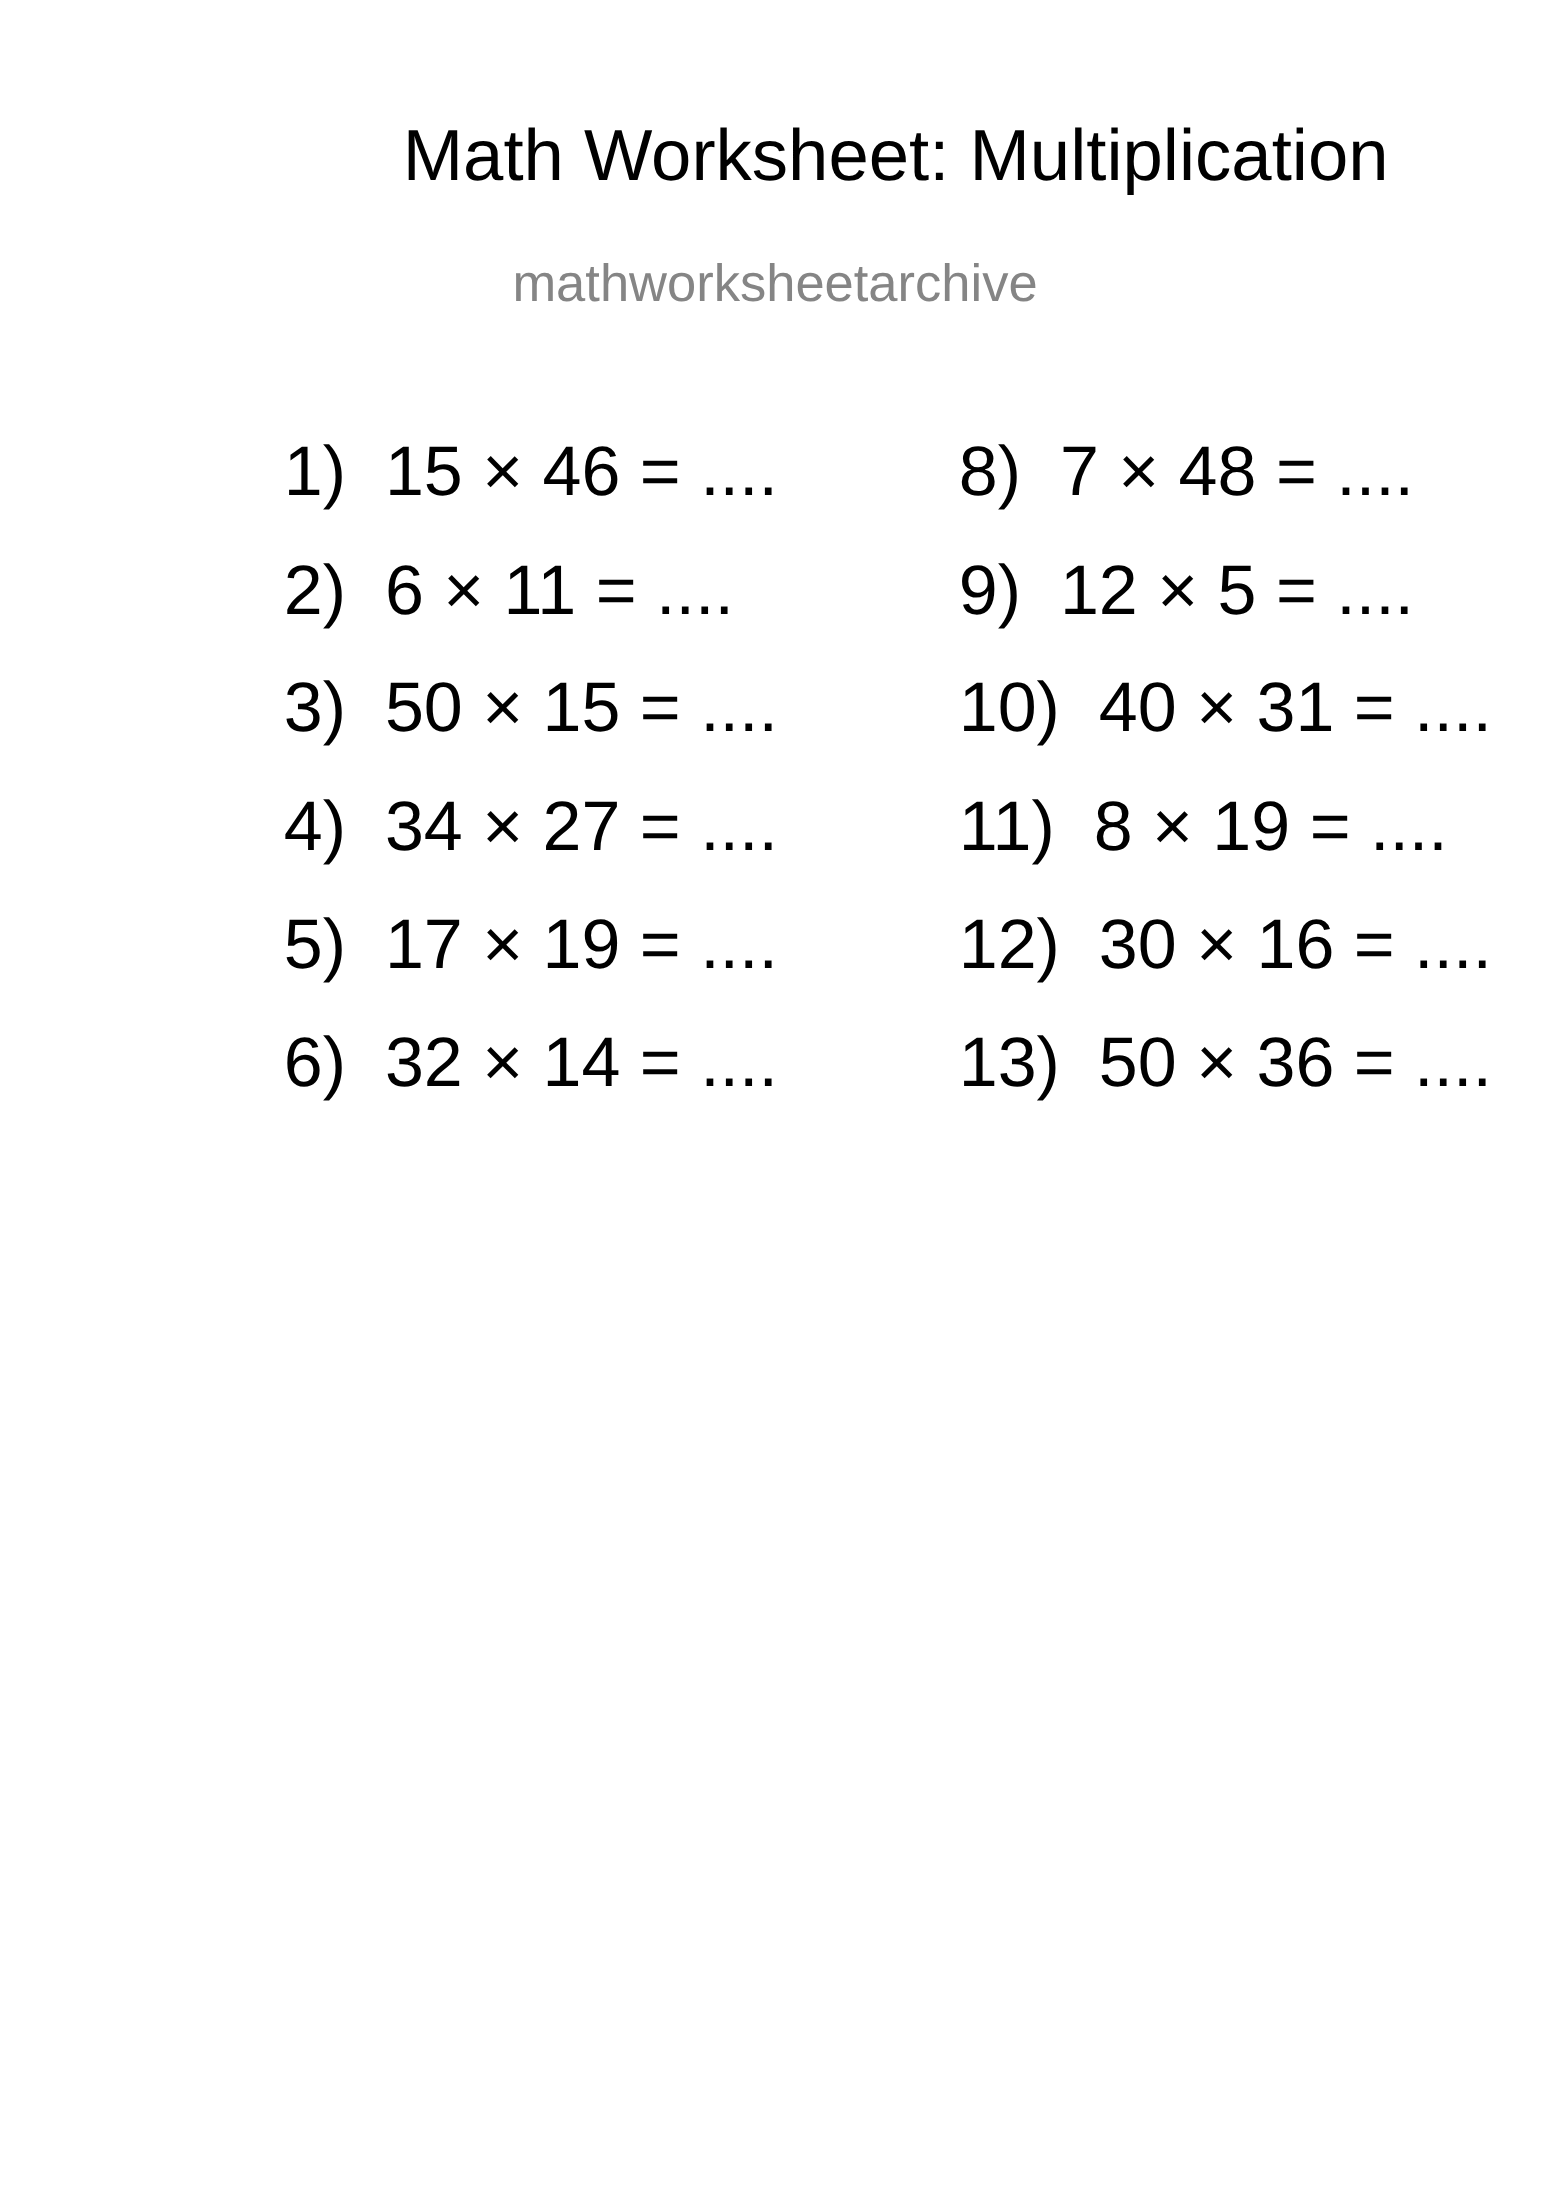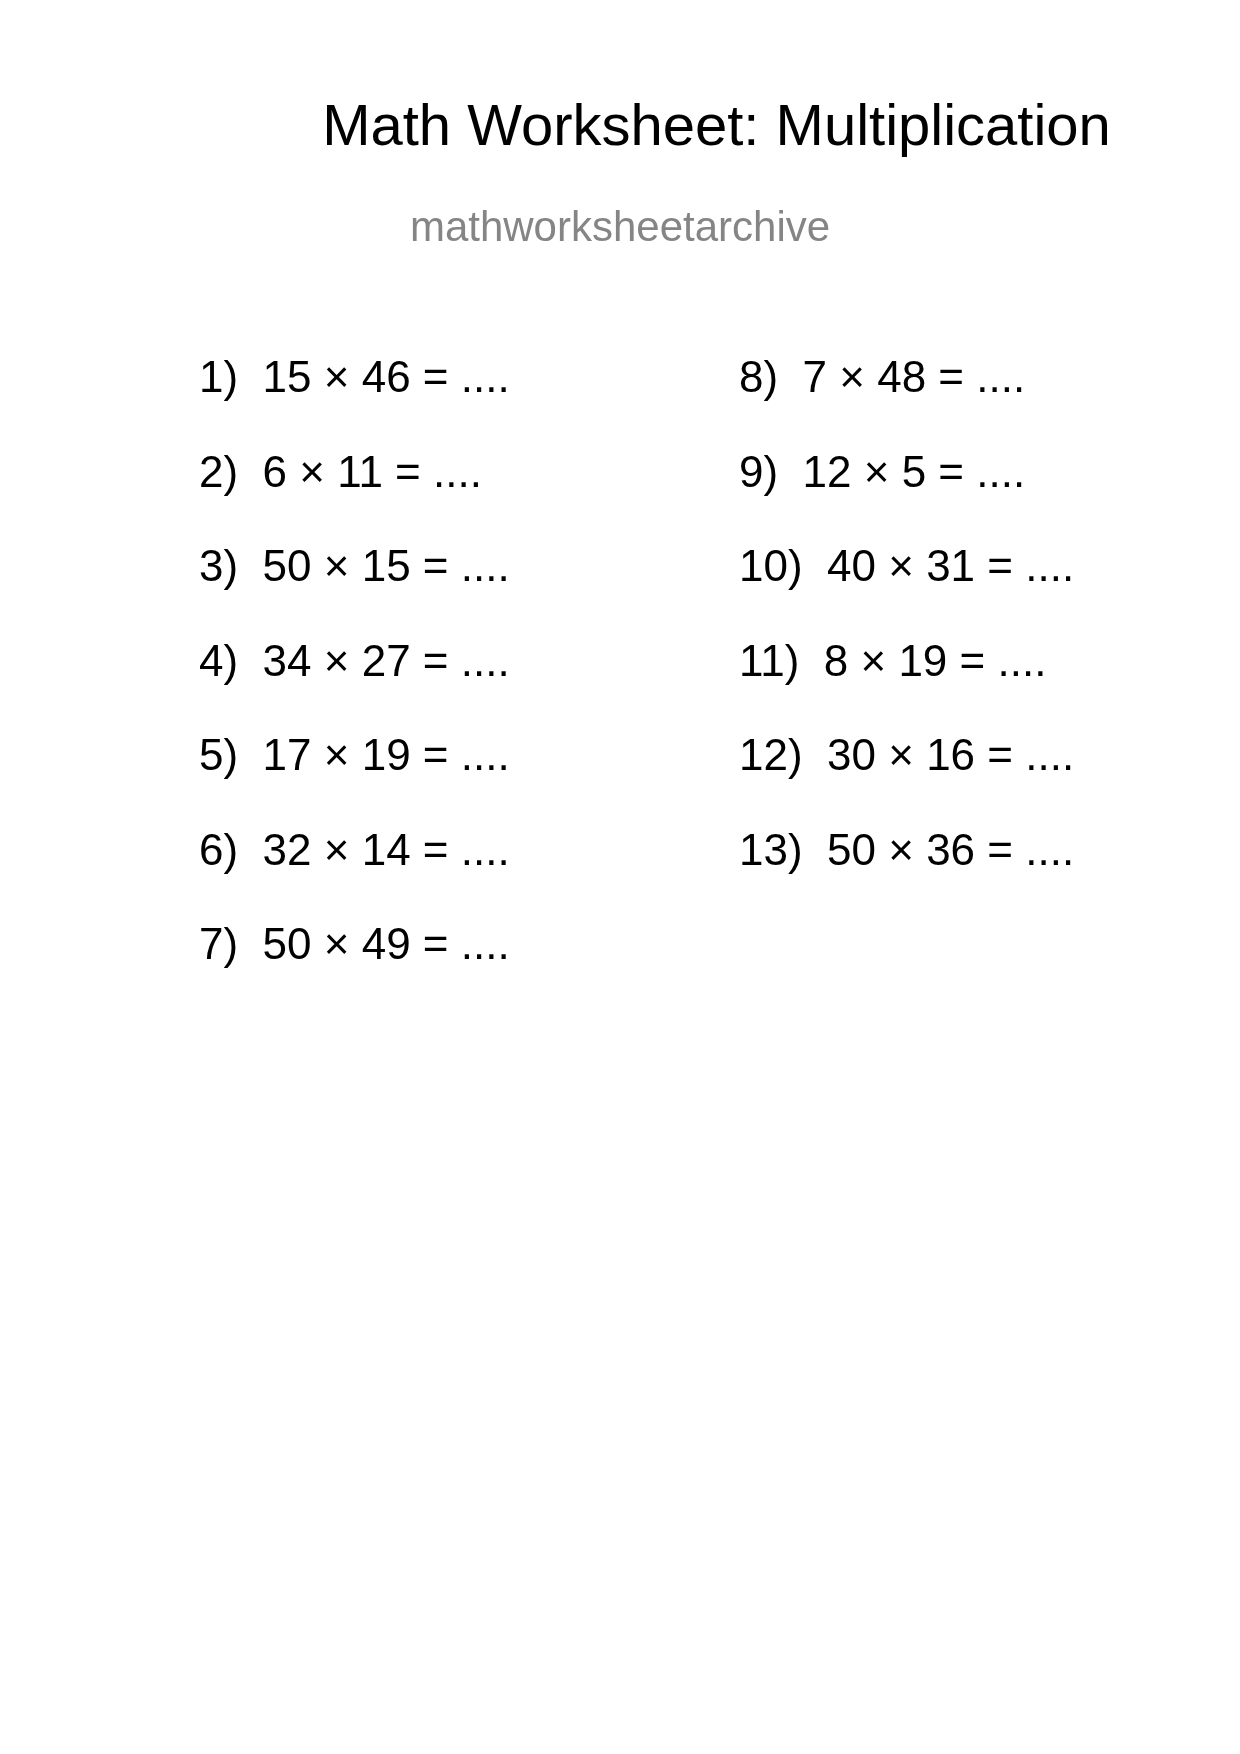--- a/index.html
+++ b/index.html
@@ -5,38 +5,37 @@
   html, body { margin: 0; padding: 0; background: #ffffff; }
   body { width: 1240px; height: 1754px; position: relative; overflow: hidden;
          font-family: "Liberation Sans", sans-serif; color: #000; }
   .title { position: absolute; left: 0; width: 1228px; top: 96px; text-align: center;
            font-size: 58px; line-height: 1; padding-left: 205px; box-sizing: border-box; }
   .subtitle { position: absolute; left: 0; width: 1240px; top: 184px; text-align: center;
               font-size: 42px; line-height: 1; color: #858585; padding-left: 0; margin-top: 22px; }
   .col { position: absolute; top: 352px; }
   .col.left { left: 199px; }
   .col.right { left: 739px; }
-  .problem { height: 94.5px; font-size: 44px; line-height: 50px; white-space: pre; }
+  .problem { height: 94.5px; font-size: 56px; line-height: 50px; white-space: pre; margin-left: 28px; }
   .num { display: inline-block; }
   .expr { display: inline-block; }
 </style>
 </head>
 <body>
 
 <div class="title">Math Worksheet: Multiplication</div>
 <div class="subtitle">mathworksheetarchive</div>
 
 <div class="col left">
   <div class="problem"><span class="num">1)</span>  <span class="expr">15 × 46 = ....</span></div>
   <div class="problem"><span class="num">2)</span>  <span class="expr">6 × 11 = ....</span></div>
   <div class="problem"><span class="num">3)</span>  <span class="expr">50 × 15 = ....</span></div>
   <div class="problem"><span class="num">4)</span>  <span class="expr">34 × 27 = ....</span></div>
   <div class="problem"><span class="num">5)</span>  <span class="expr">17 × 19 = ....</span></div>
   <div class="problem"><span class="num">6)</span>  <span class="expr">32 × 14 = ....</span></div>
-  <div class="problem"><span class="num">7)</span>  <span class="expr">50 × 49 = ....</span></div>
 </div>
 
 <div class="col right">
   <div class="problem"><span class="num">8)</span>  <span class="expr">7 × 48 = ....</span></div>
   <div class="problem"><span class="num">9)</span>  <span class="expr">12 × 5 = ....</span></div>
   <div class="problem"><span class="num">10)</span>  <span class="expr">40 × 31 = ....</span></div>
   <div class="problem"><span class="num">11)</span>  <span class="expr">8 × 19 = ....</span></div>
   <div class="problem"><span class="num">12)</span>  <span class="expr">30 × 16 = ....</span></div>
   <div class="problem"><span class="num">13)</span>  <span class="expr">50 × 36 = ....</span></div>
 </div>

